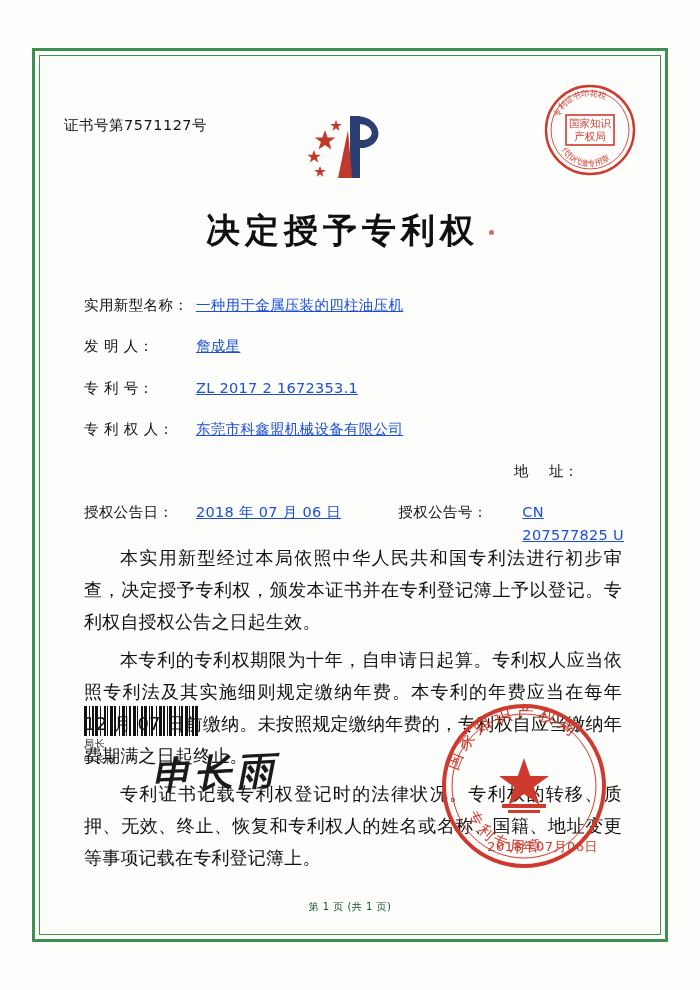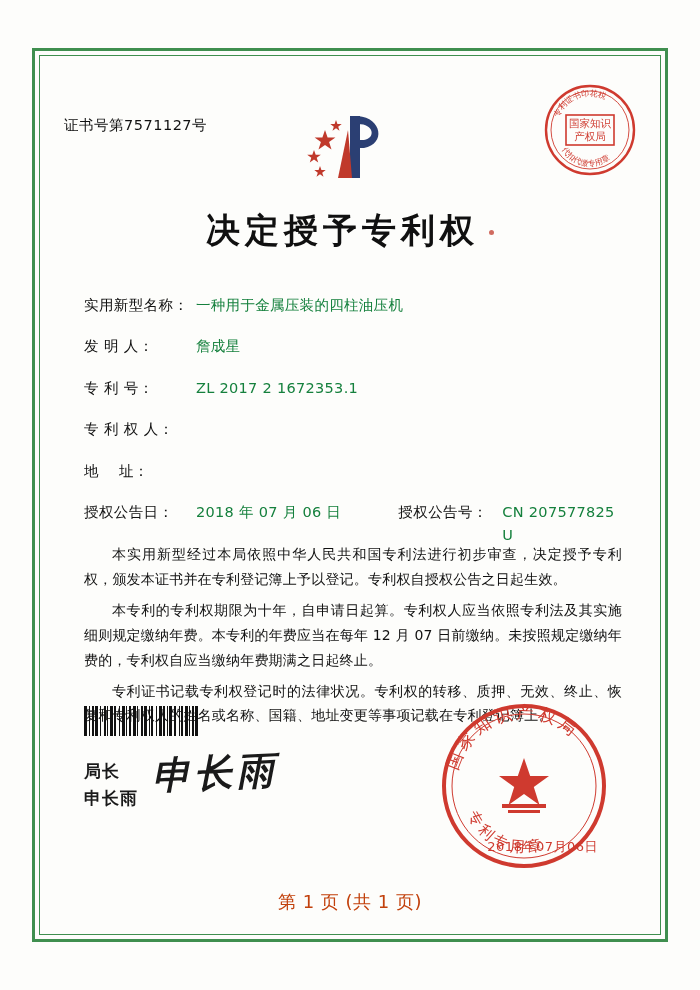--- a/index.html
+++ b/index.html
@@ -107,62 +107,65 @@
     left: 28px;
     right: 18px;
     top: 222px;
     font-size: 14.5px;
     line-height: 1.55;
   }
   .field-row {
     display: flex;
     align-items: flex-start;
     margin-bottom: 19px;
+    justify-content: flex-end;
   }
   .field-label {
     width: 112px;
     flex: 0 0 112px;
     color: #111;
     letter-spacing: 0.4px;
     white-space: pre;
   }
   .field-value {
     flex: 1 1 auto;
-    color: #15803d;
+    color: #1d4ed8;
     letter-spacing: 0.3px;
+    text-decoration: underline;
   }
   .field-value .line2 {
     display: block;
     margin-left: 36px;
   }
   .row-split {
     display: flex;
     align-items: flex-start;
     margin-bottom: 19px;
   }
   .split-left {
     display: flex;
     flex: 0 0 58%;
   }
   .split-right {
     display: flex;
     flex: 1 1 auto;
+    gap: 20px;
   }
   .split-right .field-label {
     width: 104px;
     flex: 0 0 104px;
   }
 
   
   .paragraphs {
     position: absolute;
     left: 28px;
     right: 22px;
     top: 470px;
-    font-size: 14px;
+    font-size: 18px;
     line-height: 1.78;
     text-align: justify;
     color: #111;
   }
   .paragraphs p {
     margin: 0 0 6px 0;
     text-indent: 2em;
     letter-spacing: 0.2px;
   }
 
@@ -179,25 +182,24 @@
   .barcode i {
     display: block;
     background: #111;
     height: 100%;
   }
 
   
   .sig-block {
     position: absolute;
     left: 28px;
-    top: 686px;
-    font-size: 17px;
+    top: 664px;
+    font-size: 10px;
     line-height: 1.6;
     letter-spacing: 1px;
-    font-weight: bold;
   }
   .sig-script {
     position: absolute;
     left: 96px;
     top: 676px;
     font-family: "DejaVu Serif", "Liberation Serif", serif;
     font-size: 38px;
     font-style: italic;
     font-weight: bold;
     color: #1a1a1a;
@@ -222,22 +224,22 @@
     letter-spacing: 0.5px;
     font-family: "DejaVu Sans", "Liberation Sans", sans-serif;
   }
 
   .footer {
     position: absolute;
     left: 0;
     right: 0;
     bottom: 4px;
     text-align: center;
-    font-size: 18px;
-    color: #c2410c;
+    font-size: 10px;
+    color: #14532d;
     letter-spacing: 0.5px;
   }
 
   .seal-text {
     font-family: "DejaVu Sans", "Liberation Sans", sans-serif;
   }
 </style>
 </head>
 <body>
 
@@ -297,20 +299,21 @@
       </div>
 
       <div class="field-row">
         <div class="field-label">专 利 号：</div>
         <div class="field-value">ZL 2017 2 1672353.1</div>
       </div>
 
 
       <div class="field-row">
         <div class="field-label">专 利 权 人：</div>
+        <div class="field-value">东莞市科鑫盟机械设备有限公司</div>
       </div>
 
       <div class="field-row">
         <div class="field-label">地    址：</div>
       </div>
 
       <div class="row-split">
         <div class="split-left">
           <div class="field-label">授权公告日：</div>
           <div class="field-value">2018 年 07 月 06 日</div>

